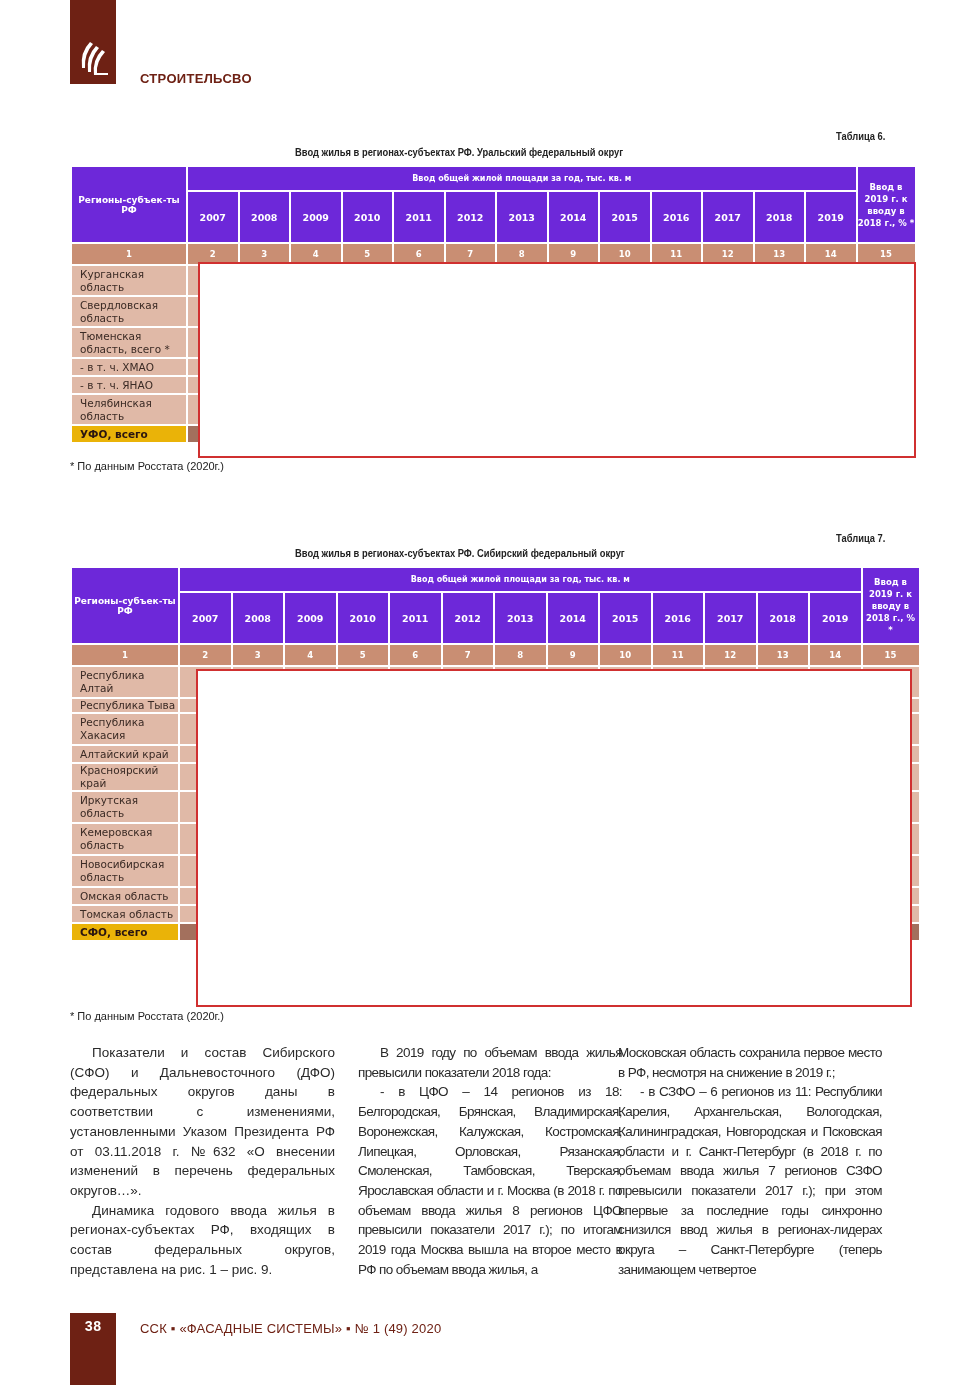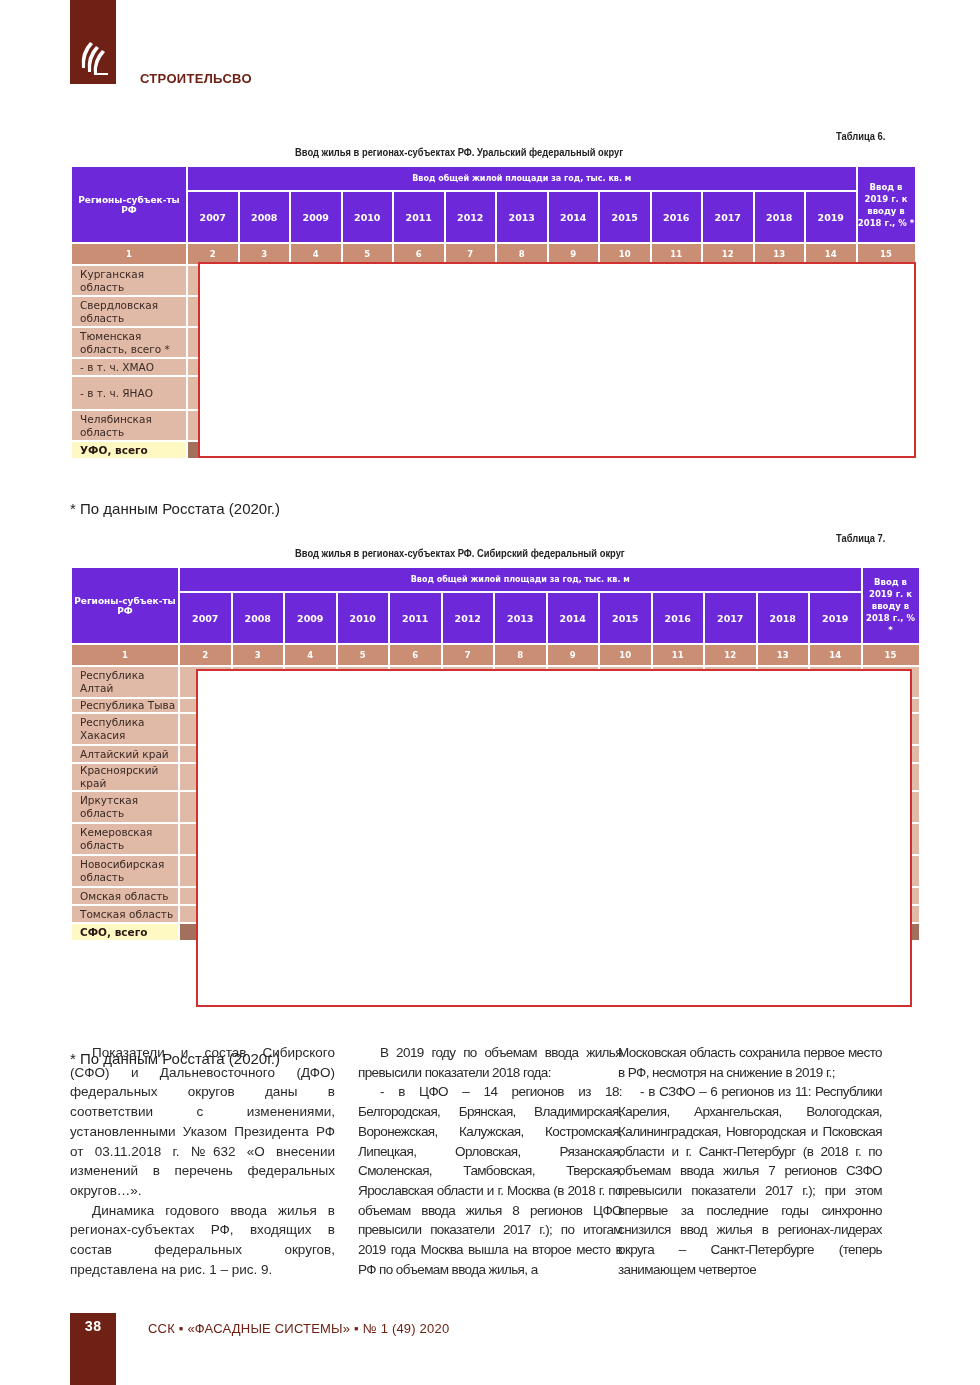--- a/index.html
+++ b/index.html
@@ -14,31 +14,31 @@
   table.data { position: absolute; border-collapse: collapse; table-layout: fixed; }
   table.data td, table.data th { border: 2px solid #fff; padding: 0; text-align: center; vertical-align: middle; }
   .hdr { background: #6d28d9; color: #fff; font-weight: bold; font-family: "DejaVu Sans", sans-serif; font-size: 9px; }
   .hdr.year { font-size: 9.5px; }
   .hdr.span { font-size: 8px; }
   .hdr.ratio { font-size: 8.5px; line-height: 12px; }
   .numrow td { background: #c98e73; color: #fff; font-weight: bold; font-family: "DejaVu Sans", sans-serif; font-size: 8.5px; height: 22px; }
   .region { background: #e0b9a7; text-align: left !important; padding-left: 8px !important; font-family: "DejaVu Sans", sans-serif; font-size: 10.5px; color: #3a2a24; line-height: 13px; }
   .cell { background: #e0b9a7; font-family: "DejaVu Sans", sans-serif; font-size: 9px; color: #3a2a24; text-align: right !important; padding-right: 3px !important; }
   .total td { background: #a3705d; }
-  .total .region { background: #fef9c3; color: #2a1510; font-weight: bold; }
+  .total .region { background: #eab308; color: #2a1510; font-weight: bold; }
   .overlay { position: absolute; background: #fff; border: 2px solid #d03030; }
-  .footnote { position: absolute; font-size: 15px; color: #222; margin-top: 40px; }
+  .footnote { position: absolute; font-size: 11px; color: #222; }
 
   .body-col { position: absolute; top: 1043px; font-size: 13.5px; line-height: 19.7px; color: #2a2a2a; text-align: justify; }
   .body-col p { text-indent: 22px; }
   .col-narrow { letter-spacing: -0.6px; }
 
   .page-bar { position: absolute; left: 70px; top: 1313px; width: 46px; height: 72px; background: #6e2114; font-family: Liberation Mono, monospace; }
   .page-num { position: absolute; left: 0; top: 6px; width: 46px; text-align: center; color: #fff; font-weight: bold; font-size: 14px; }
-  .footer-text { position: absolute; left: 148px; top: 1321px; font-size: 13px; color: #6e2114; letter-spacing: 0.2px; }
+  .footer-text { position: absolute; left: 140px; top: 1321px; font-size: 13px; color: #6e2114; letter-spacing: 0.2px; }
 </style>
 </head>
 <body>
 
 <div class="brand-bar">
   <svg class="brand-logo" viewBox="0 0 34 40">
     <path d="M14 4 Q4 14 6 30 L9 30 Q8 16 17 6 Z" fill="#fff"></path>
     <path d="M20 8 Q10 18 12 34 L15 34 Q14 20 23 10 Z" fill="#fff"></path>
     <path d="M26 12 Q16 22 18 37 L32 37 L32 35 L21 35 Q20 24 29 14 Z" fill="#fff"></path>
   </svg>
@@ -165,21 +165,21 @@
         <td class="cell"></td>
         <td class="cell"></td>
         <td class="cell"></td>
         <td class="cell"></td>
         <td class="cell"></td>
         <td class="cell"></td>
         <td class="cell"></td>
         <td class="cell"></td>
       </tr>
       <tr class="">
-        <td class="region" style="height:34px">- в т. ч. ЯНАО</td>
+        <td class="region" style="height:18px">- в т. ч. ЯНАО</td>
         <td class="cell"></td>
         <td class="cell"></td>
         <td class="cell"></td>
         <td class="cell"></td>
         <td class="cell"></td>
         <td class="cell"></td>
         <td class="cell"></td>
         <td class="cell"></td>
         <td class="cell"></td>
         <td class="cell"></td>

